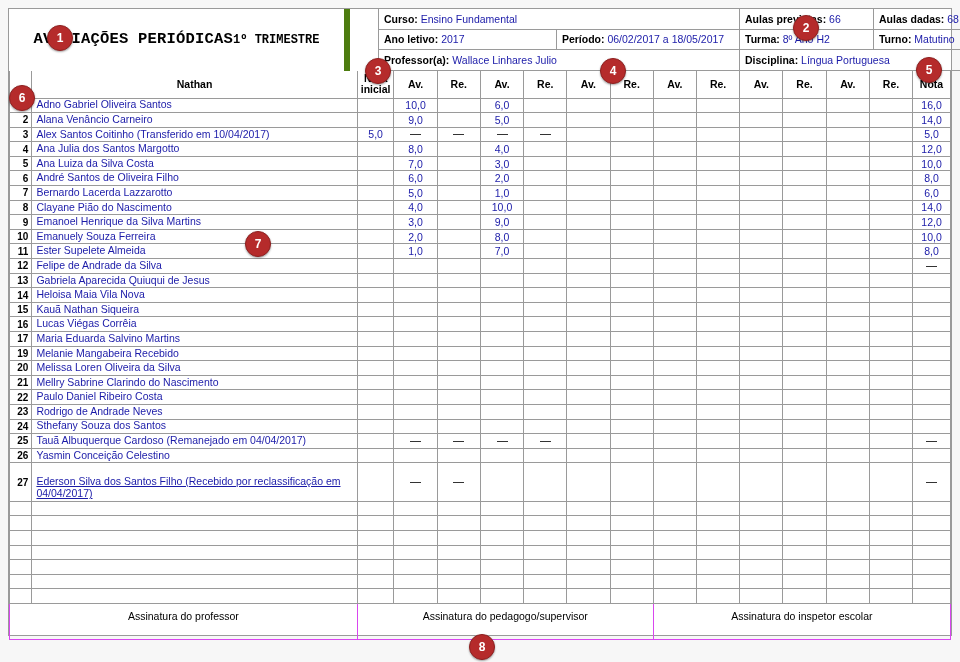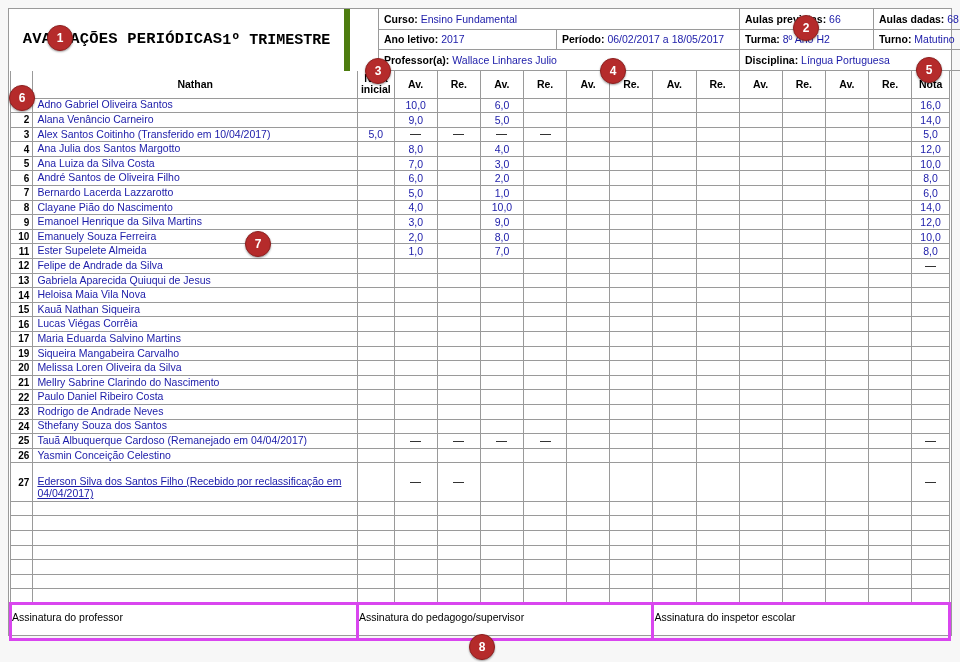--- a/index.html
+++ b/index.html
@@ -31,21 +31,21 @@
     display: flex; 
     align-items: center; justify-content: center;
     text-align: center;
     font-family: Liberation Mono, monospace;
   }
   .title-main {
     font-size: 15.5px; font-weight: bold; color: #000;
     letter-spacing: .2px; line-height: 1.15;
   }
   .title-sub {
-    font-size: 15px; font-weight: bold; color: #000;
+    font-size: 12px; font-weight: bold; color: #000;
     line-height: 1.2; margin-top: 1px;
   }
   .infotbl { flex: 1 1 auto; }
   .infotbl table { border-collapse: collapse; width: 100%; height: 62px; table-layout: fixed; margin-left: 28px; }
   .infotbl td {
     border: 1px solid #9a9a9a;
     border-top: none;
     padding: 2px 5px;
     font-size: 10.5px;
     color: #1a1aa8;
@@ -93,25 +93,25 @@
   }
   td.mark { text-align: center; color: #1a1aa8; }
   td.tall { height: 29px; }
   td.c-name.tall { padding-top: 13px; padding-bottom: 1px; text-decoration: underline; }
   .dash { display:inline-block; width: 11px; border-top: 1.6px solid #333; vertical-align: 3px; }
 
   
   .sigrow td {
     height: 36px;
     vertical-align: top;
-    text-align: left;
+    text-align: center;
     color: #000;
     font-size: 10.5px;
     padding-top: 6px;
-    border: 3px solid #d946ef;
+    border: 1px solid #d946ef;
   }
 
   
   .badge {
     position: absolute;
     width: 26px; height: 26px;
     border-radius: 50%;
     background: #b52b2b;
     border: 1px solid #8e1f1f;
     color: #fff;
@@ -487,21 +487,21 @@
               <td class="c-sm mark"></td>
               <td class="c-sm mark"></td>
               <td class="c-sm mark"></td>
               <td class="c-sm mark"></td>
               <td class="c-sm mark"></td>
               <td class="c-sm mark"></td>
               <td class="c-fin mark"></td>
             </tr>
             <tr>
               <td class="c-num">19</td>
-              <td class="c-name">Siqueira Mangabeira Carvalho</td>
+              <td class="c-name">Melanie Mangabeira Recebido</td>
               <td class="c-ini mark"></td>
               <td class="c-sm mark"></td>
               <td class="c-sm mark"></td>
               <td class="c-sm mark"></td>
               <td class="c-sm mark"></td>
               <td class="c-sm mark"></td>
               <td class="c-sm mark"></td>
               <td class="c-sm mark"></td>
               <td class="c-sm mark"></td>
               <td class="c-sm mark"></td>

